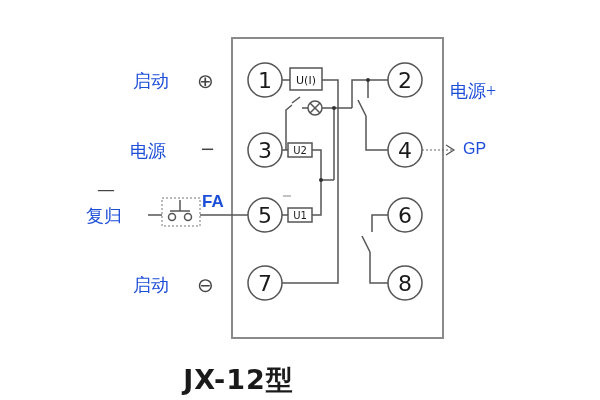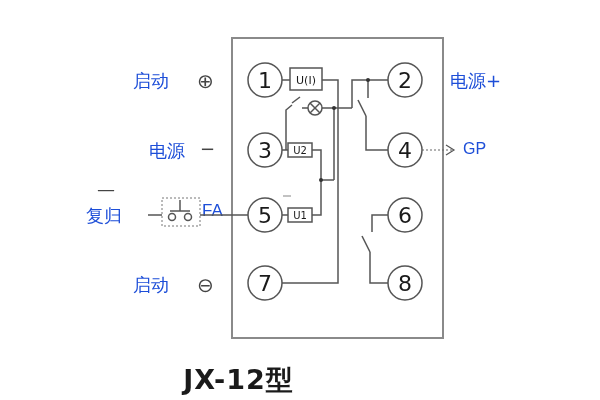--- a/index.html
+++ b/index.html
@@ -12,31 +12,31 @@
            font-size: 27px; font-weight: bold; color: #1a1a1a;
            font-family: "DejaVu Sans", sans-serif; letter-spacing: 1px; }
   svg text { font-family: "DejaVu Sans", sans-serif; fill: #1a1a1a; }
 </style>
 </head>
 <body>
 
 <span class="lbl" style="left:133px;top:72px;">启动</span>
 <span class="lbl" style="left:197px;top:71px;font-size:20px;color:#444;">⊕</span>
 
-<span class="lbl" style="left:149px;top:142px;">电源</span>
+<span class="lbl" style="left:130px;top:142px;">电源</span>
 <span class="lbl" style="left:200px;top:140px;color:#444;">−</span>
 
 <span class="lbl" style="left:97px;top:180px;color:#444;">—</span>
 <span class="lbl" style="left:86px;top:207px;">复归</span>
-<span class="lbl lat" style="left:202px;top:202px;font-weight:normal;font-size:17px;">FA</span>
+<span class="lbl lat" style="left:202px;top:193px;font-weight:bold;font-size:17px;">FA</span>
 
 <span class="lbl" style="left:133px;top:276px;">启动</span>
 <span class="lbl" style="left:197px;top:275px;font-size:20px;color:#444;">⊖</span>
 
-<span class="lbl" style="left:450px;top:72px;">电源+</span>
+<span class="lbl" style="left:450px;top:82px;font-family:Liberation Serif, serif;">电源+</span>
 <span class="lbl lat" style="left:463px;top:141px;">GP</span>
 
 <svg id="diagram" width="600" height="400" viewBox="0 0 600 400">
 
   <rect x="232" y="38" width="211" height="300" fill="none" stroke="#8a8a8a" stroke-width="2"></rect>
 
   <g stroke="#555" stroke-width="1.5" fill="none">
 
     <circle cx="265" cy="80" r="17"></circle>
     <circle cx="265" cy="150" r="17"></circle>

